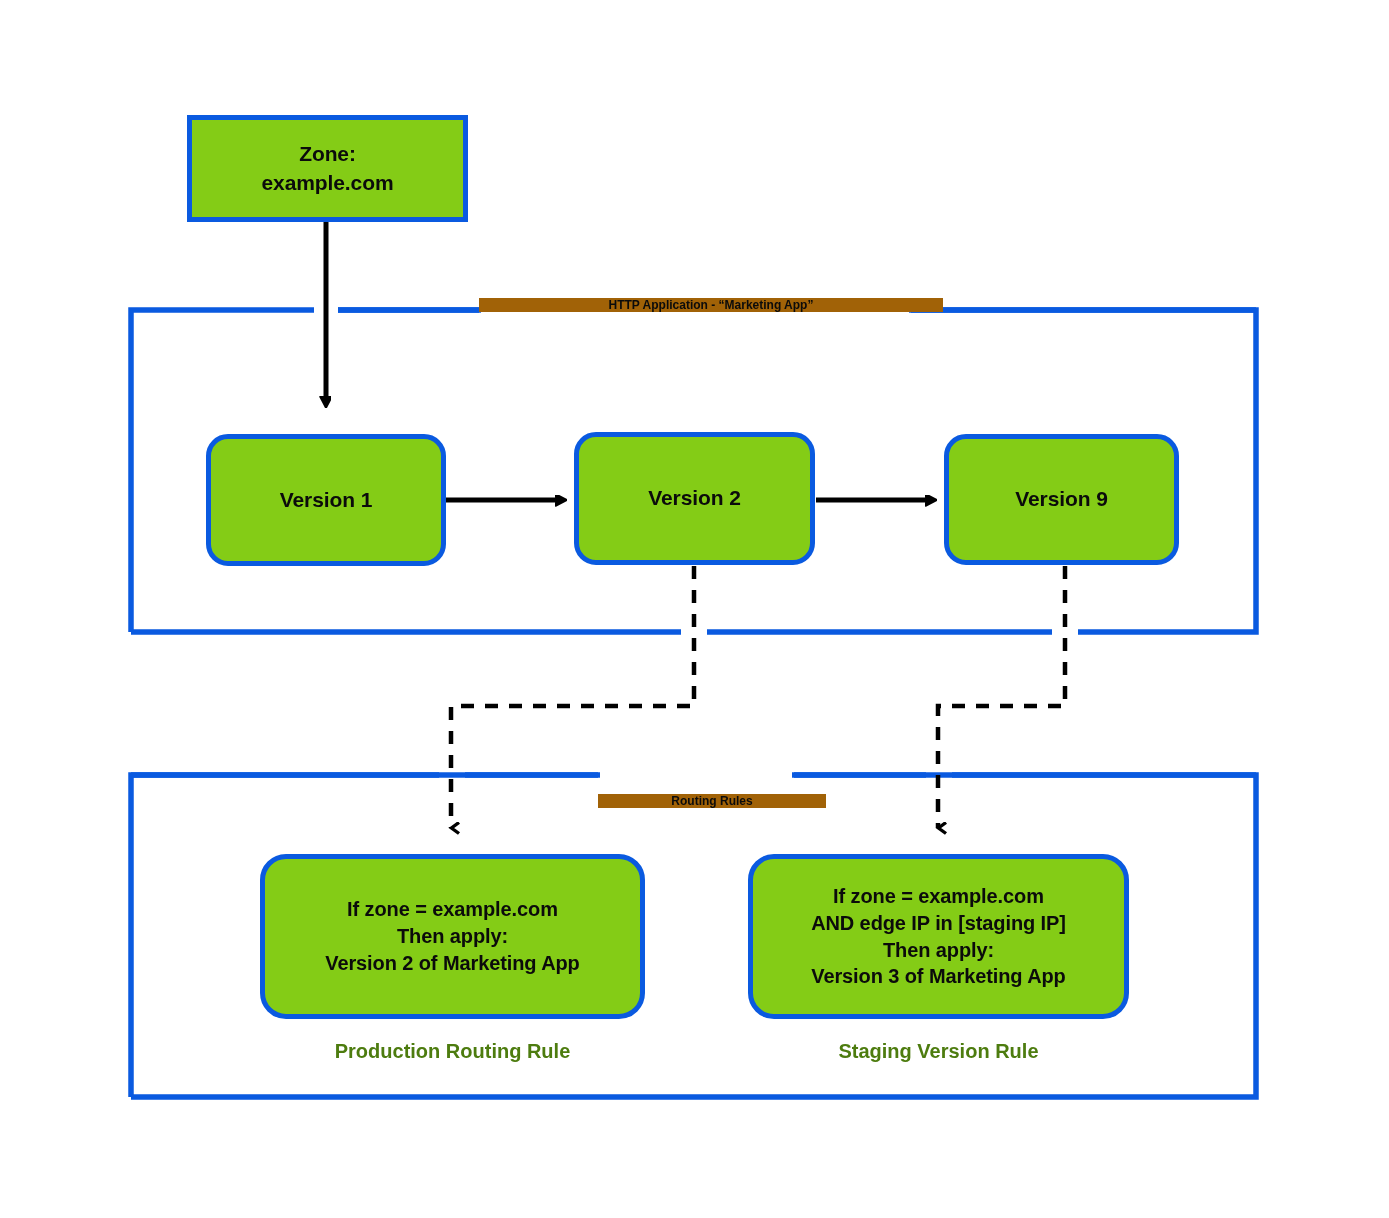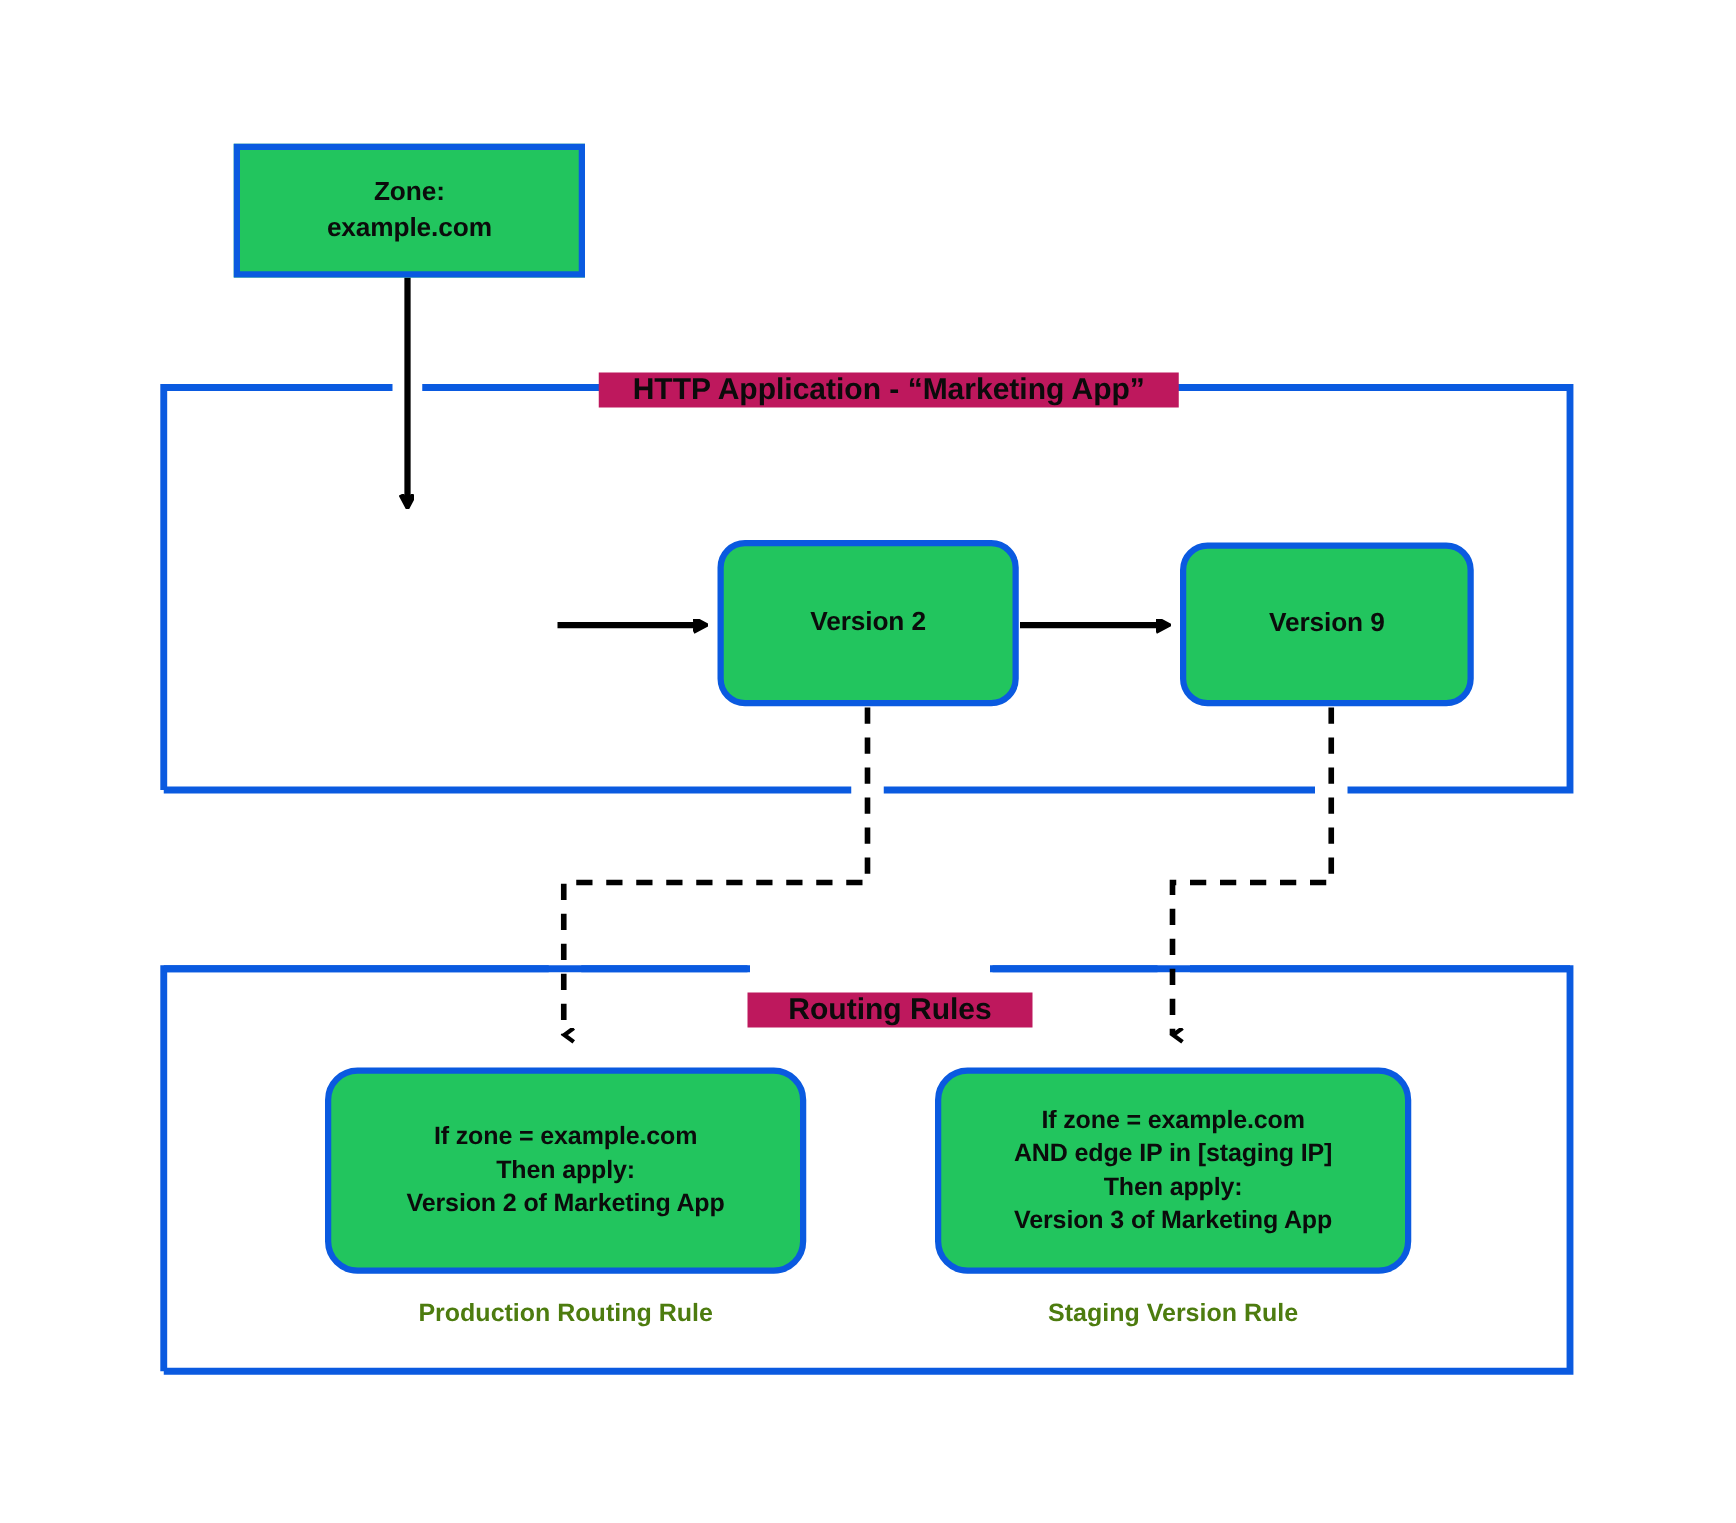--- a/index.html
+++ b/index.html
@@ -22,21 +22,21 @@
   svg.layer {
     position: absolute;
     left: 0;
     top: 0;
     width: 1389px;
     height: 1218px;
   }
   .node-box {
     position: absolute;
     box-sizing: border-box;
-    background: #22c55e;
+    background: #84cc16;
     border: 5px solid #0A5AE0;
     display: flex;
     align-items: center;
     justify-content: center;
     text-align: center;
   }
   .node-box.square {
     border-radius: 0;
   }
   .node-box.rounded {
@@ -58,24 +58,24 @@
   .caption {
     position: absolute;
     font-size: 20px;
     font-weight: bold;
     color: #4d7c0f;
     text-align: center;
     white-space: nowrap;
   }
   .group-title {
     position: absolute;
-    font-size: 24px;
+    font-size: 12px;
     font-weight: bold;
     color: #0b0b0b;
-    background: #be185d;
+    background: #a16207;
     padding: 0 16px;
     white-space: nowrap;
     text-align: center;
   }
 </style>
 </head>
 <body>
 
 <div id="diagram-root">
 
@@ -128,20 +128,23 @@
 
   <div class="group-title" style="left:479px; top:298px; width:432px;">HTTP Application - “Marketing App”</div>
 
   <div class="group-title" style="left:598px; top:794px; width:196px;">Routing Rules</div>
 
   <div class="node-box square" style="left:187px; top:115px; width:281px; height:107px;">
     <span class="node-label zone-label">Zone:
 example.com</span>
   </div>
 
+  <div class="node-box rounded" style="left:206px; top:434px; width:240px; height:132px;">
+    <span class="node-label version-label">Version 1</span>
+  </div>
 
   <div class="node-box rounded" style="left:574px; top:432px; width:241px; height:133px;text-align:center;">
     <span class="node-label version-label">Version 2</span>
   </div>
 
   <div class="node-box rounded" style="left:944px; top:434px; width:235px; height:131px;">
     <span class="node-label version-label">Version 9</span>
   </div>
 
   <div class="node-box rule" style="left:260px; top:854px; width:385px; height:165px;">

